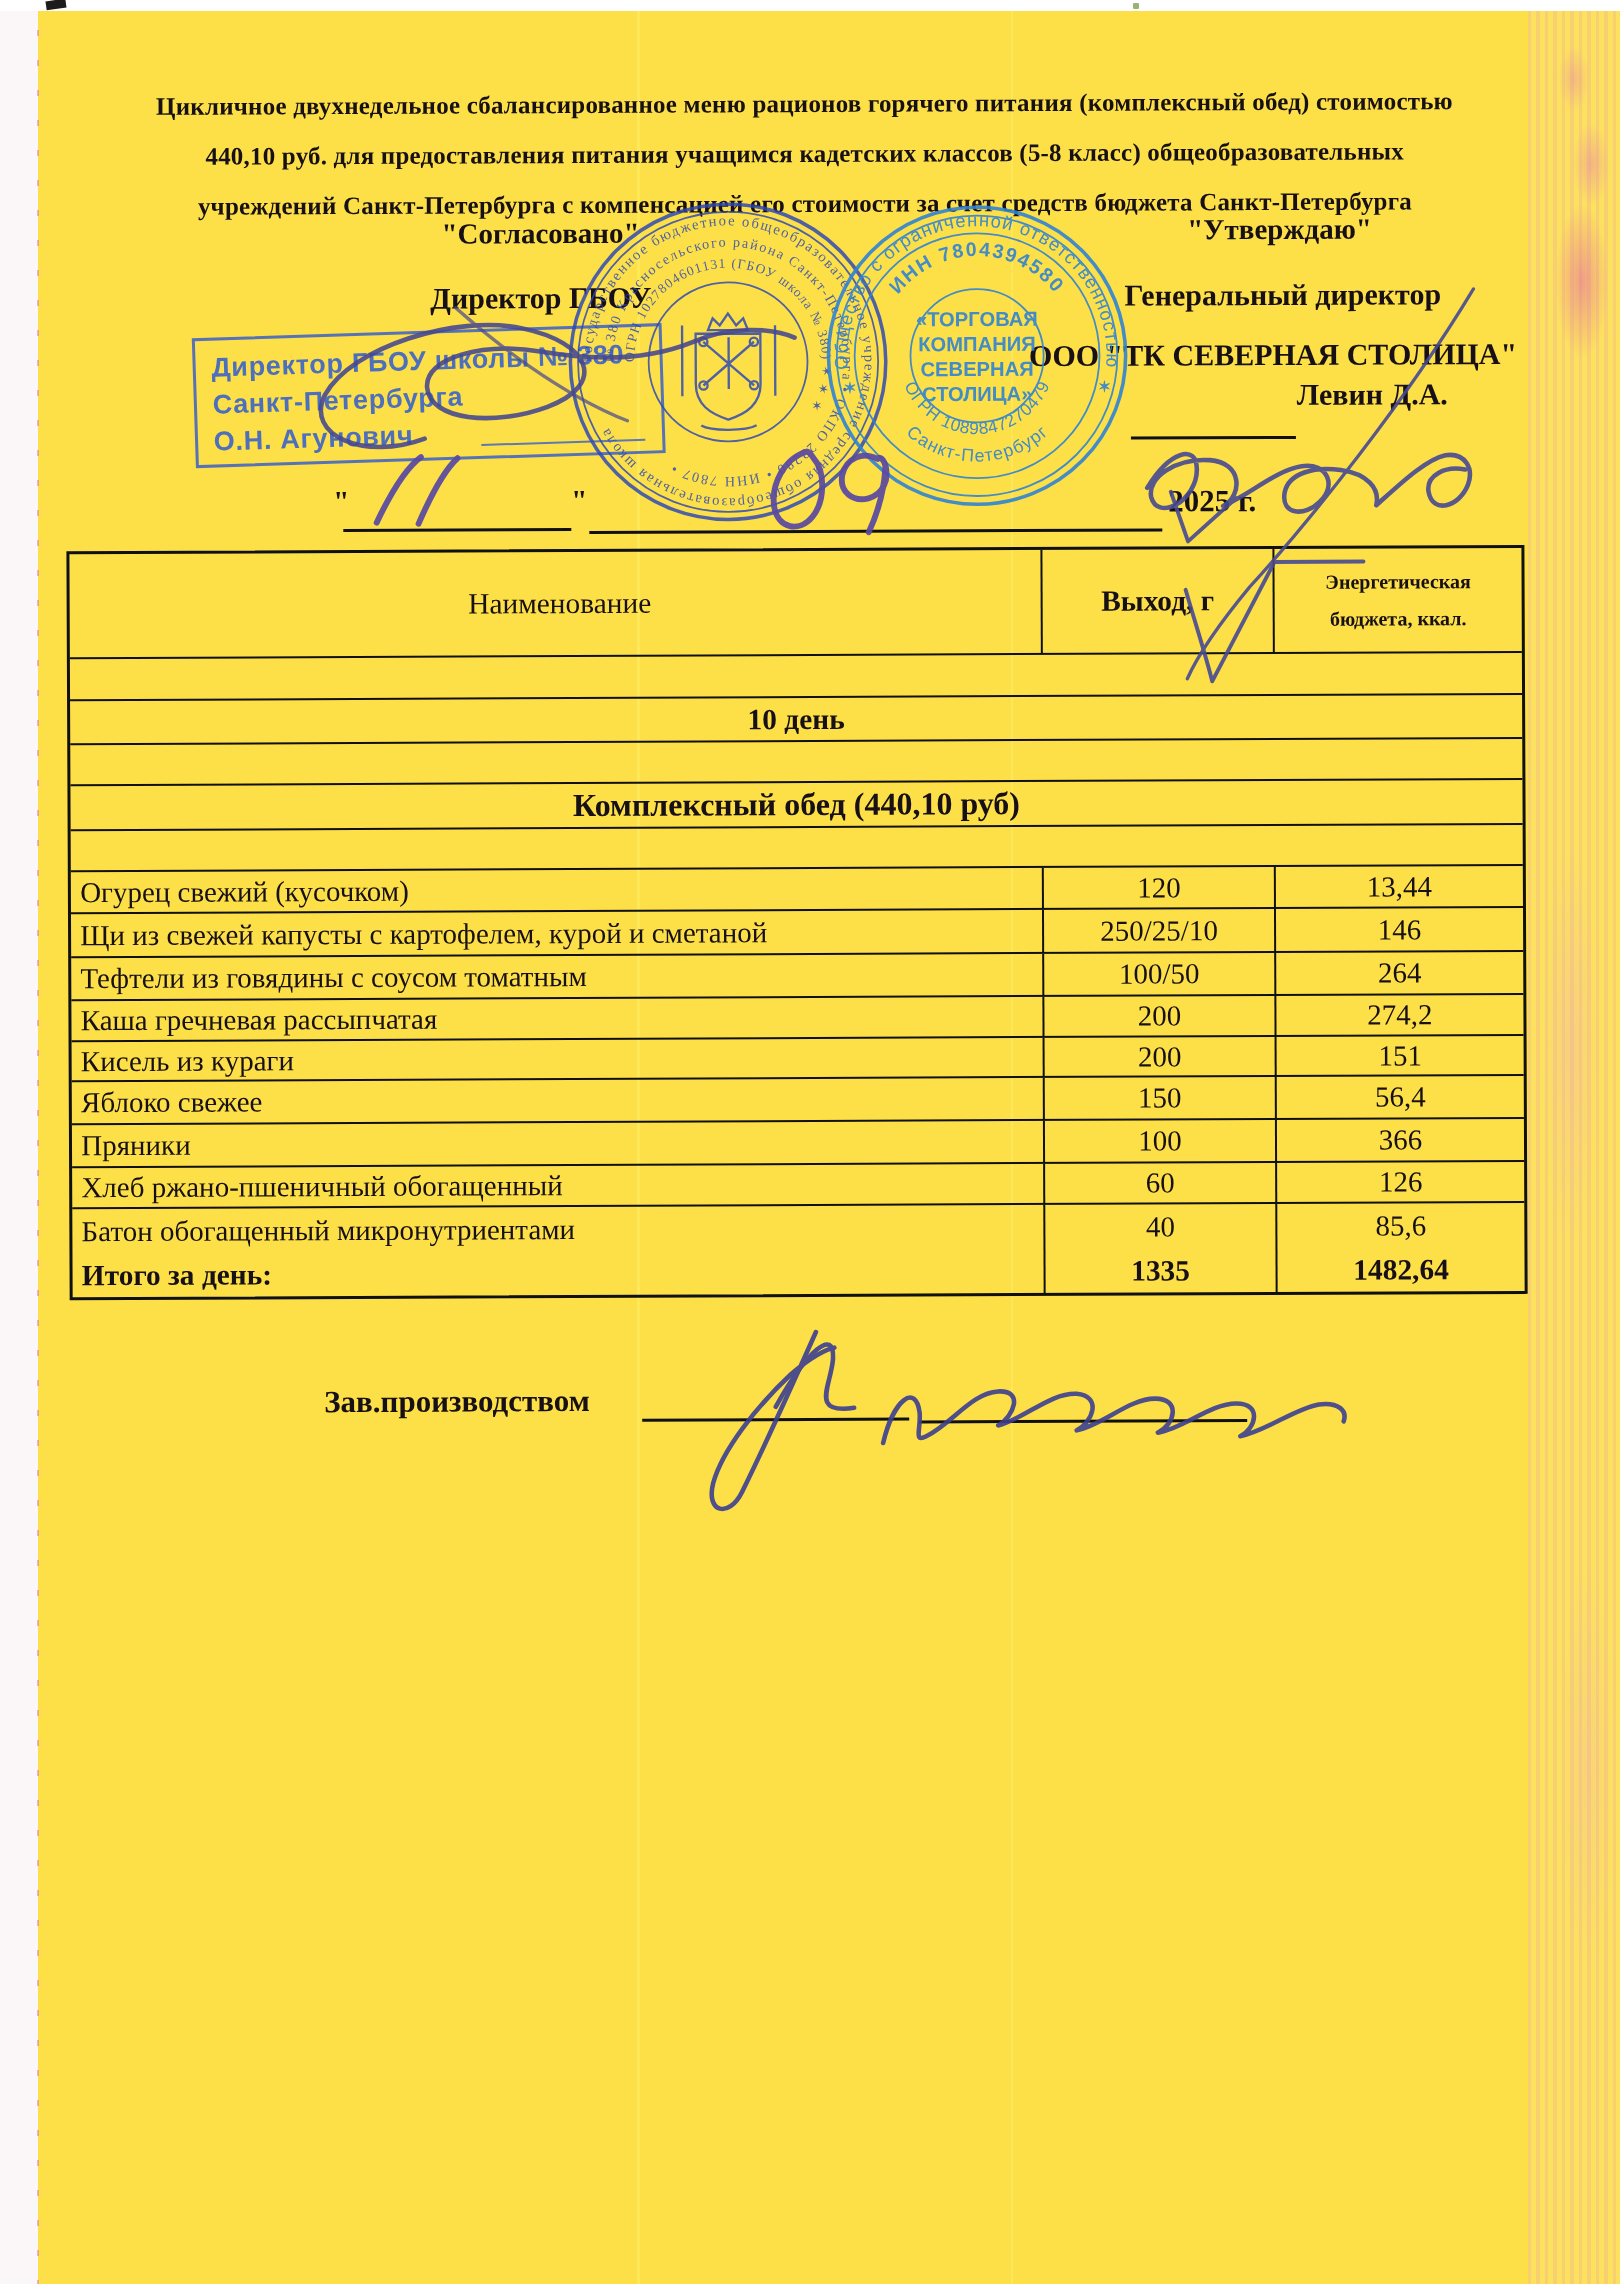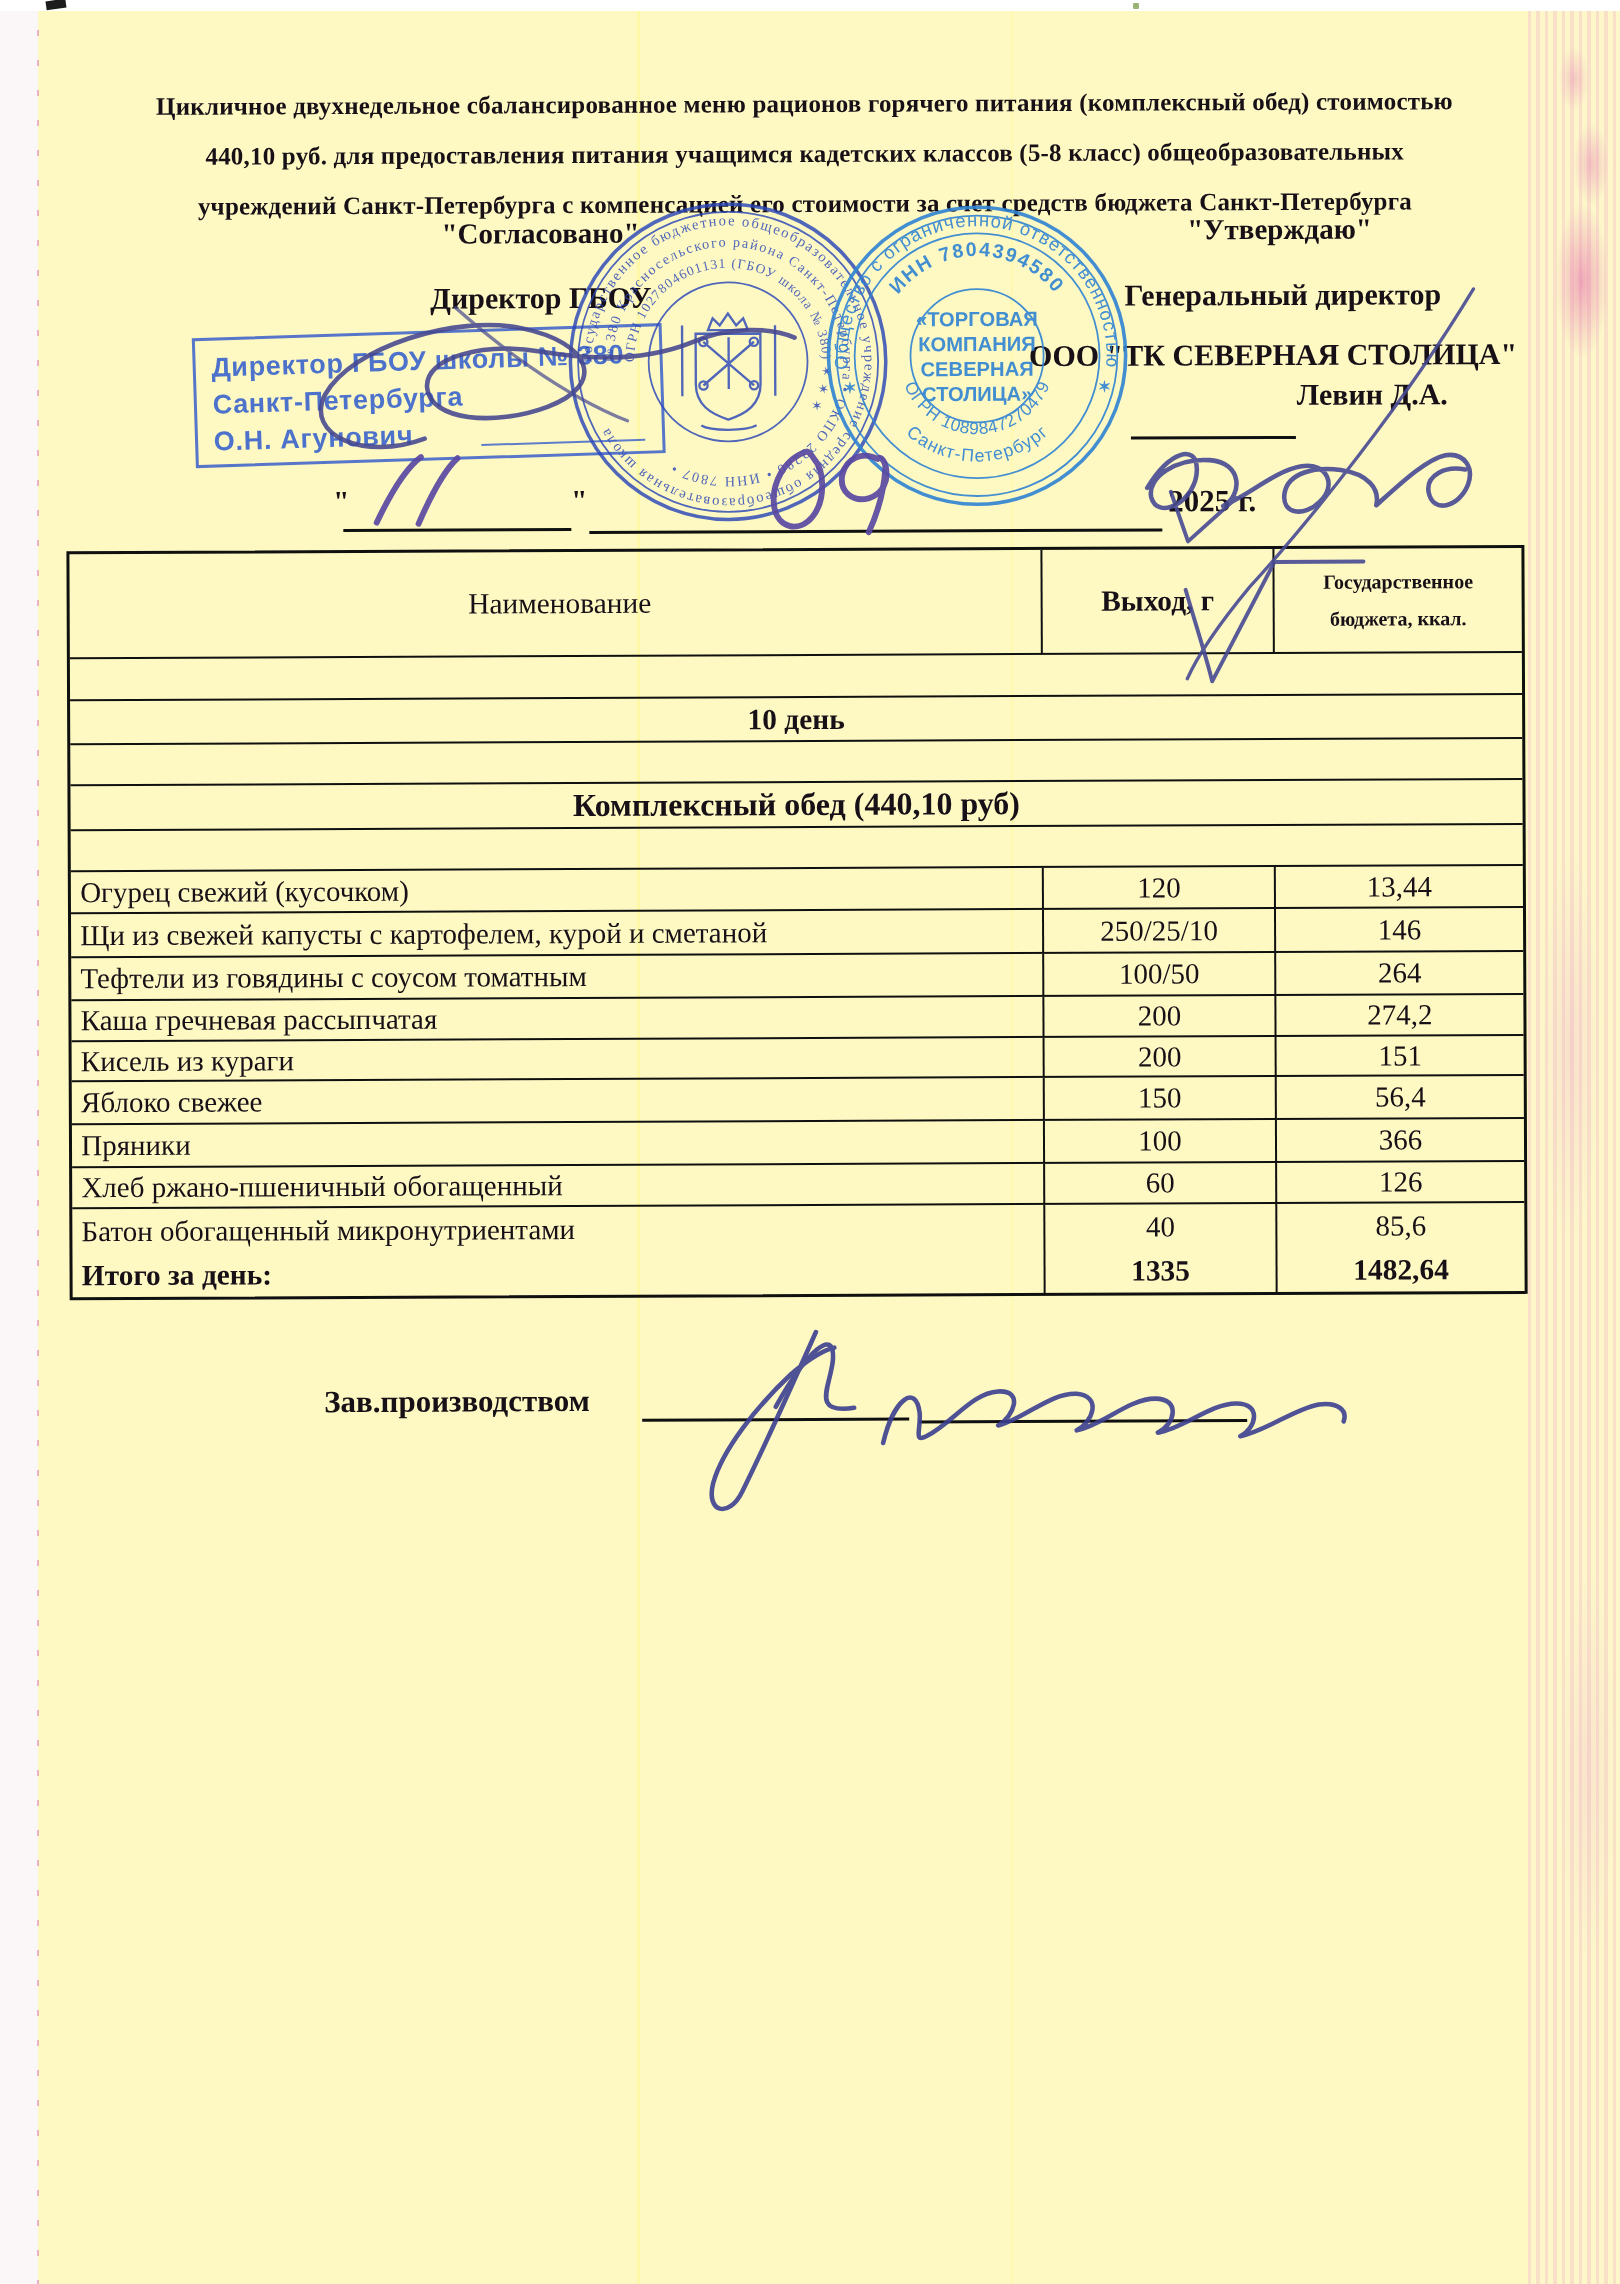--- a/index.html
+++ b/index.html
@@ -1,16 +1,16 @@
 <!DOCTYPE html>
 <html style="font-size:10.5px"><head>
 <meta charset="utf-8">
 <style>
   html,body{margin:0;padding:0;background:#e8e2e6;}
-  #page{position:relative;width:1621px;height:2284px;background:#fef9c3;overflow:hidden;
+  #page{position:relative;width:1621px;height:2284px;background:#fde047;overflow:hidden;
         font-family:"Liberation Serif", serif;color:#171017;}
   .abs{position:absolute;}
   .skew{position:absolute;inset:0;transform:rotate(-0.25deg);transform-origin:50% 40%;}
   
   .top-band{left:0;top:0;width:100%;height:10.5px;background:#ffffff;}
   .left-band{left:0;top:0;width:38px;height:100%;background:#fbf7f9;}
   .pink-dash{left:37px;top:0;width:2px;height:100%;
      background:repeating-linear-gradient(180deg, rgba(219,121,173,.55) 0 6.5px, rgba(0,0,0,0) 6.5px 30px);}
   .corner-mark{left:46px;top:0;width:19.6px;height:9.2px;background:#1c1c1c;transform:rotate(-8deg);}
   .green-speck{left:1133px;top:3.3px;width:5.9px;height:5.9px;background:#7fa052;border-radius:1.3px;opacity:.8;}
@@ -192,21 +192,21 @@
     <div class="abs q quote2">"</div>
     <div class="abs month-underline"></div>
     <div class="abs year">2025 г.</div>
 
     <div class="abs menu-table">
       <div class="t-row hdr" style="height:105px;">
         <div class="cell c-name">Наименование</div>
         <div class="cell c-out">Выход, г</div>
         <div class="cell c-kcal">
           <div>
-            <div>Государственное</div>
+            <div>Энергетическая</div>
             <div>бюджета, ккал.</div>
           </div>
         </div>
       </div>
       <div class="band" style="height:42px;"></div>
       <div class="band day-band" style="height:44px;">10 день</div>
       <div class="band" style="height:41px;"></div>
       <div class="band meal-band" style="height:45px;">Комплексный обед (440,10 руб)</div>
       <div class="band" style="height:41px;"></div>
       <div id="menu-rows">

